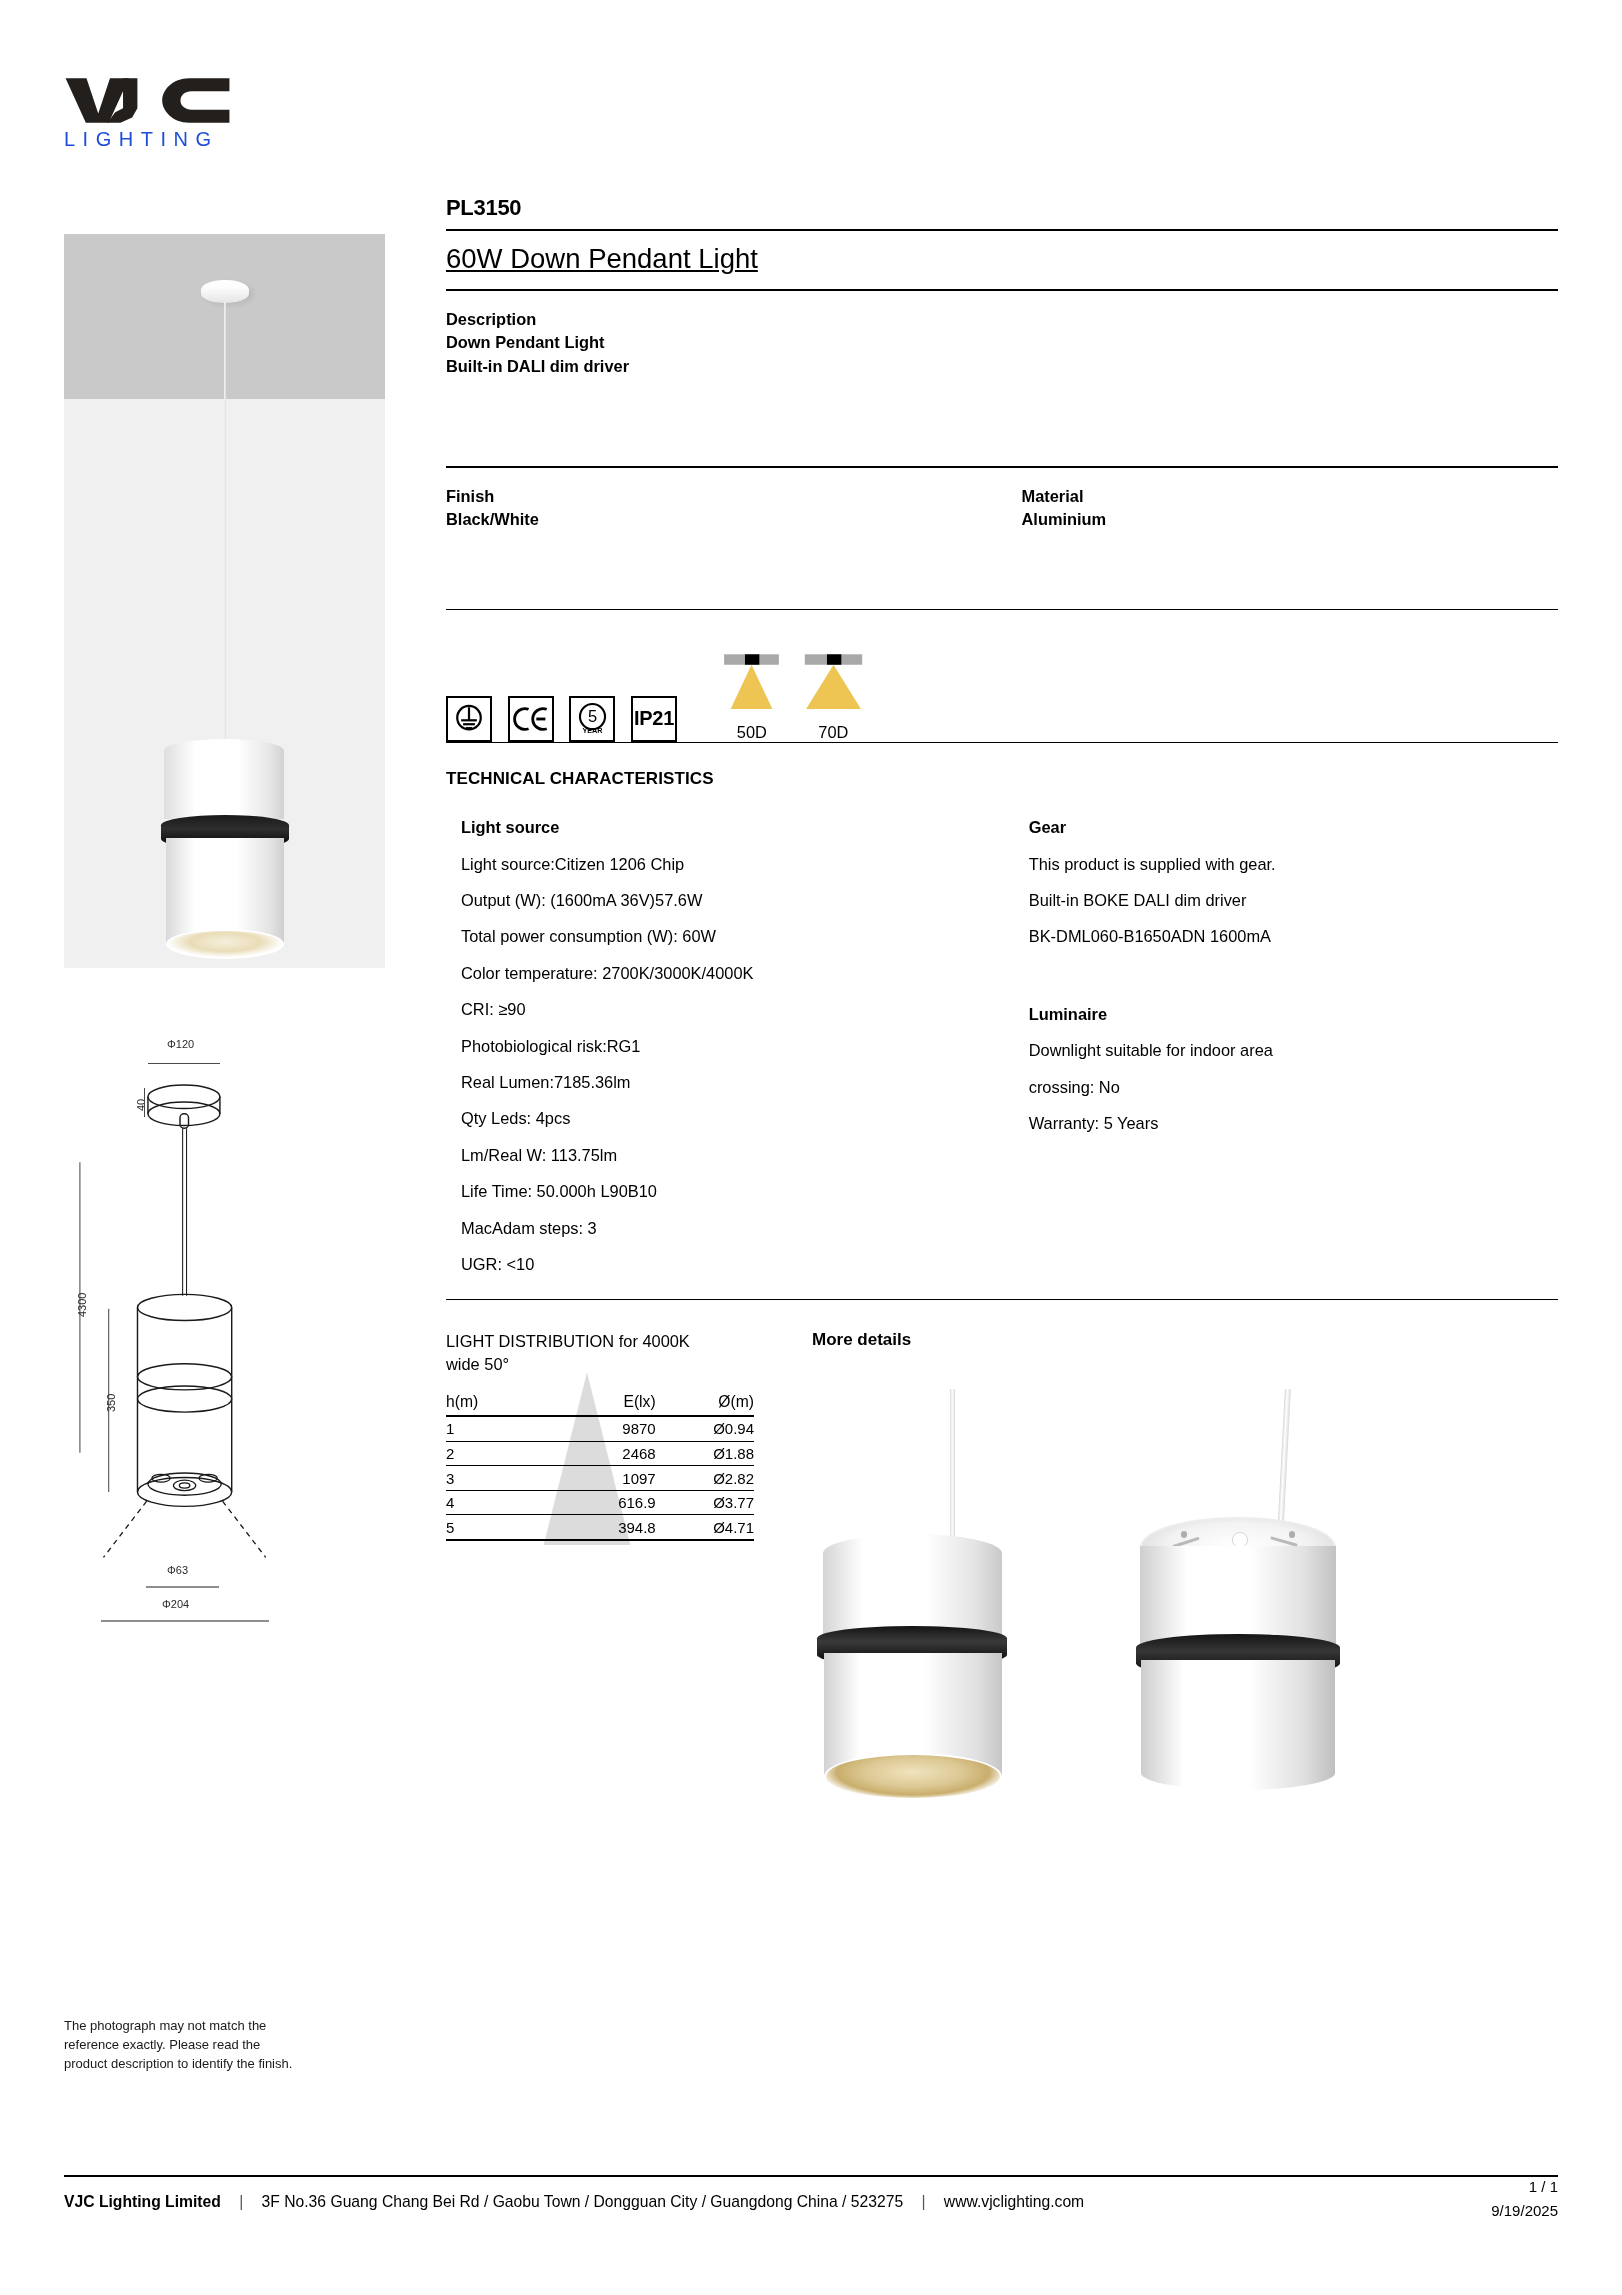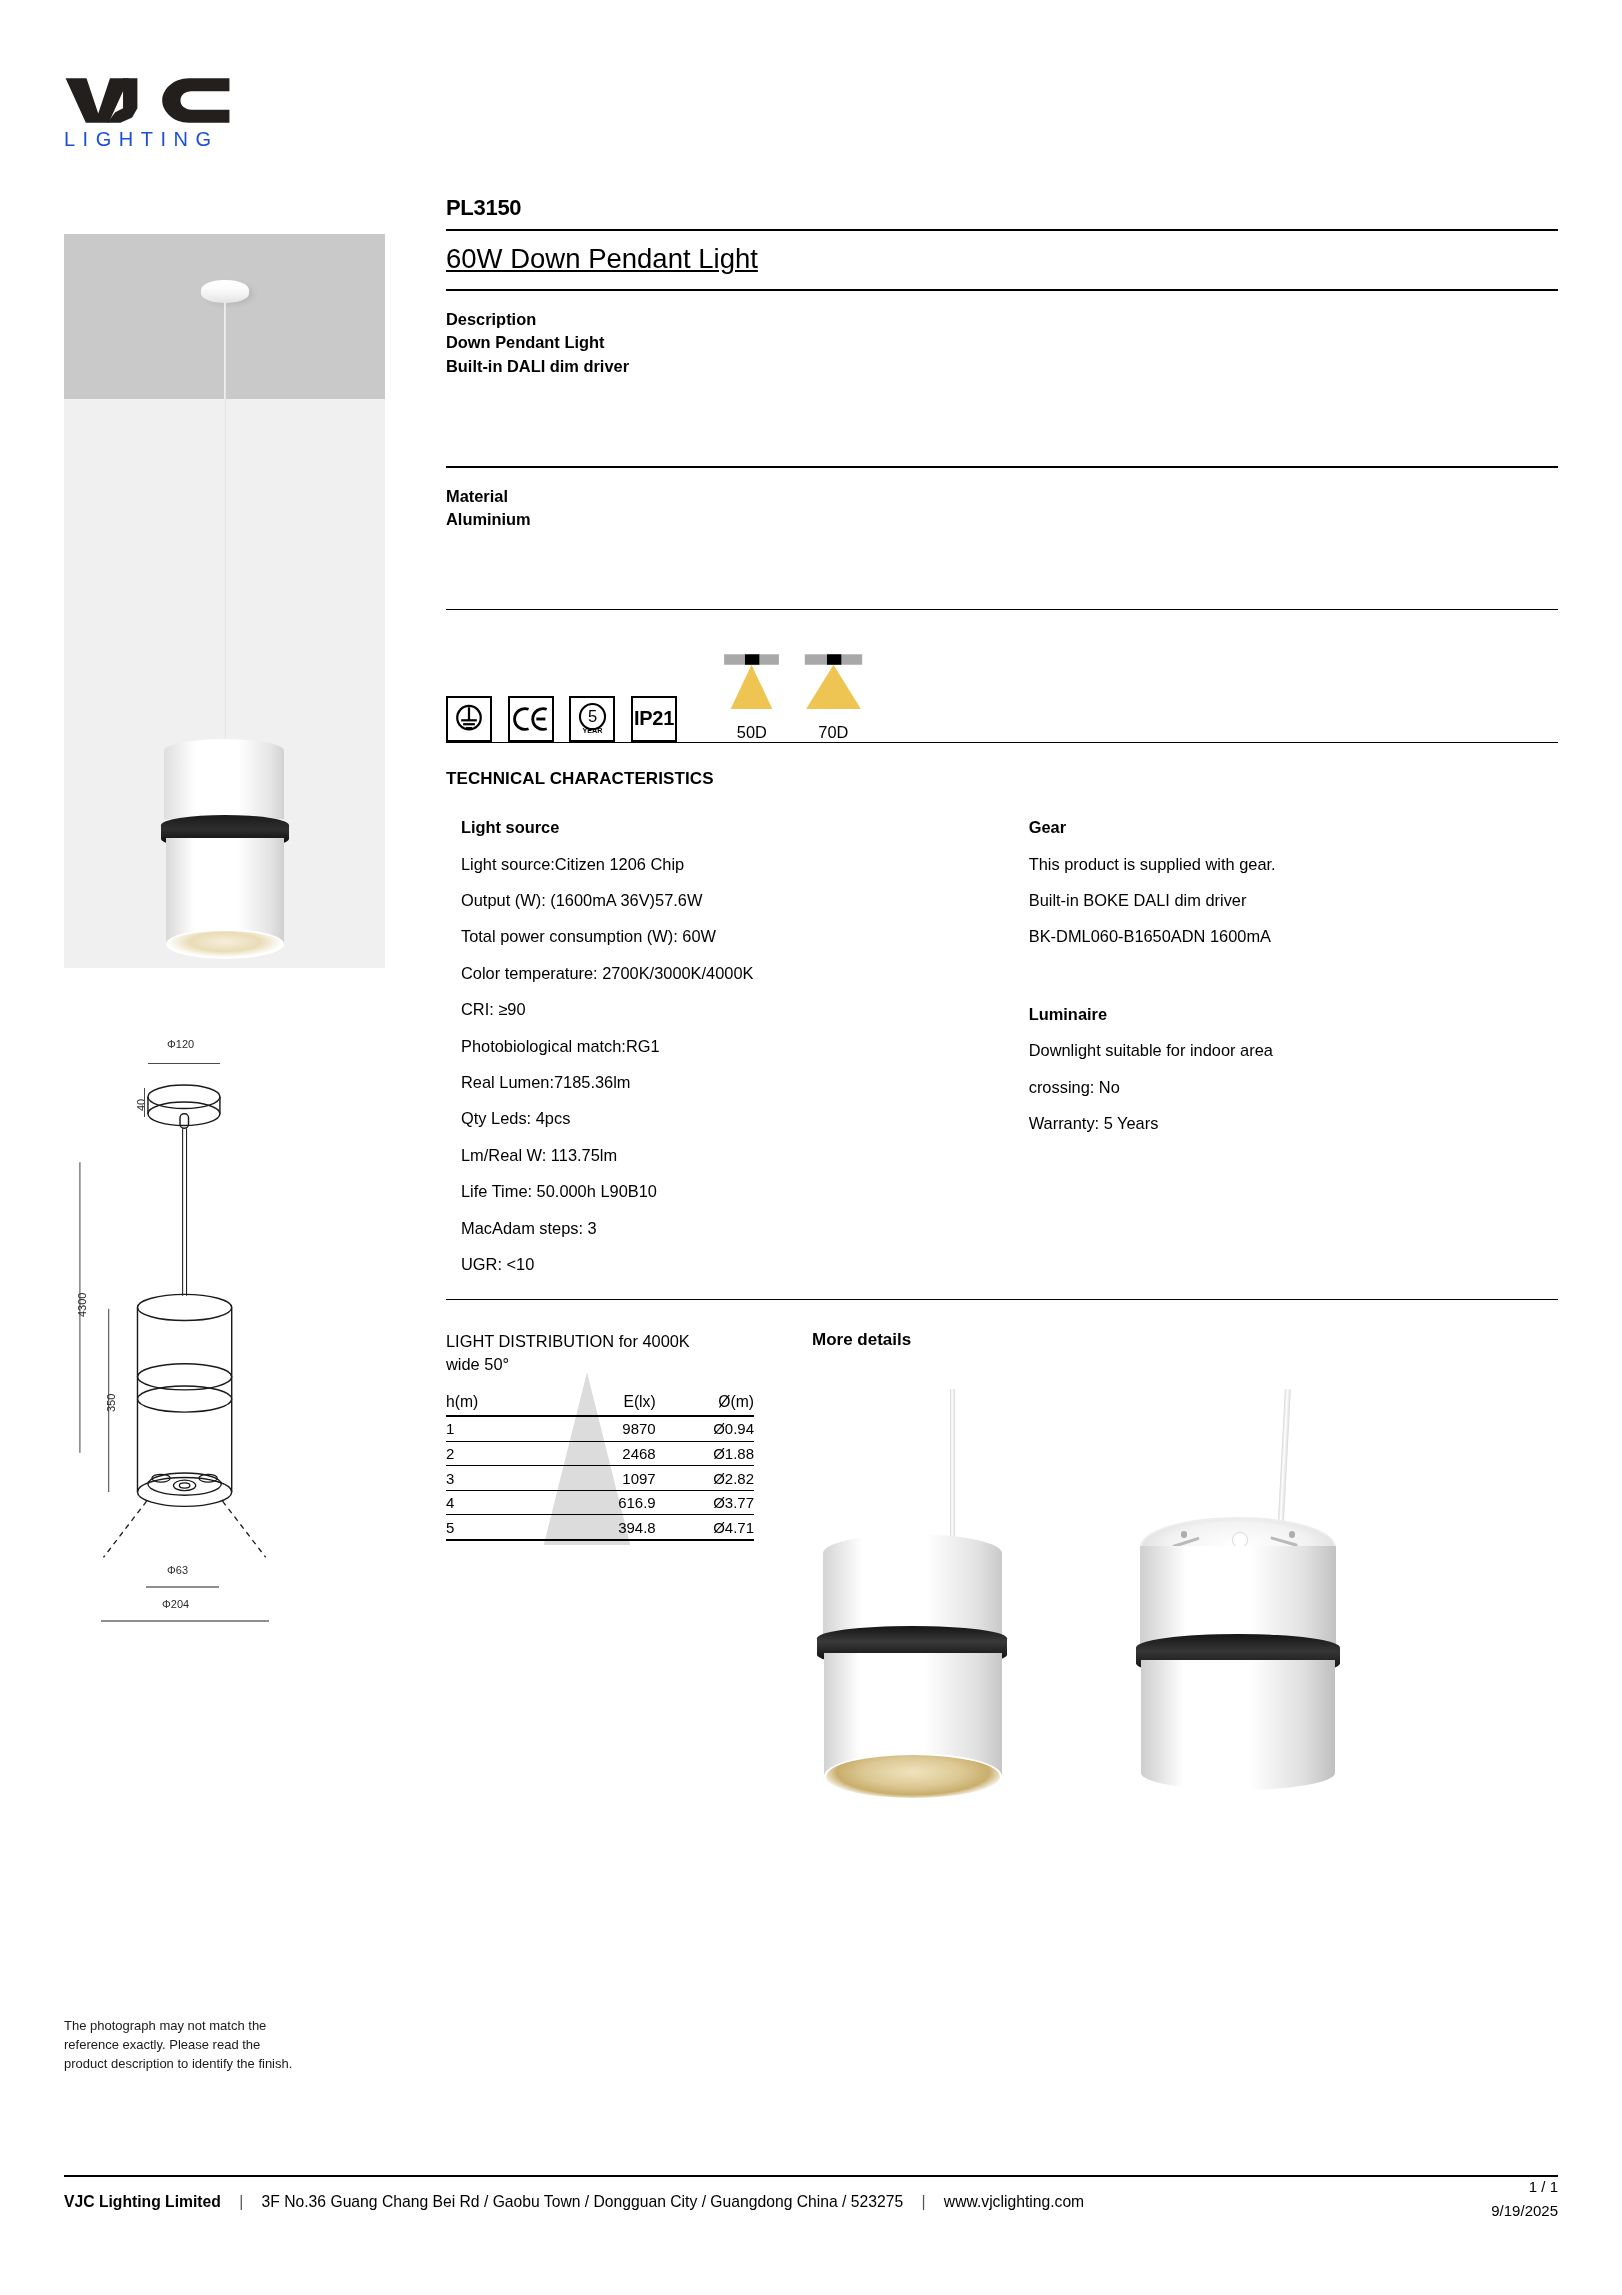--- a/index.html
+++ b/index.html
@@ -550,20 +550,24 @@
 
     <div class="desc-block">
       <div class="sec-head">Description</div>
       <div class="sec-body">Down Pendant Light</div>
       <div class="sec-body">Built-in DALI dim driver</div>
     </div>
 
     <div class="rule thin"></div>
 
     <div class="two-col">
+      <div class="col-a">
+        <div class="sec-head">Finish</div>
+        <div class="sec-body">Black/White</div>
+      </div>
       <div class="col-b">
         <div class="sec-head">Material</div>
         <div class="sec-body">Aluminium</div>
       </div>
     </div>
 
     <div class="rule thin"></div>
 
     <div class="icon-strip">
 
@@ -622,21 +626,21 @@
     <div class="tech-head">TECHNICAL CHARACTERISTICS</div>
 
     <div class="tech-cols">
       <div class="tc-a">
         <div class="spec-head">Light source</div>
         <div class="spec-line">Light source:Citizen 1206 Chip</div>
         <div class="spec-line">Output (W): (1600mA 36V)57.6W</div>
         <div class="spec-line">Total power consumption (W): 60W</div>
         <div class="spec-line">Color temperature: 2700K/3000K/4000K</div>
         <div class="spec-line">CRI: ≥90</div>
-        <div class="spec-line">Photobiological match:RG1</div>
+        <div class="spec-line">Photobiological risk:RG1</div>
         <div class="spec-line">Real Lumen:7185.36lm</div>
         <div class="spec-line">Qty Leds: 4pcs</div>
         <div class="spec-line">Lm/Real W: 113.75lm</div>
         <div class="spec-line">Life Time: 50.000h L90B10</div>
         <div class="spec-line">MacAdam steps: 3</div>
         <div class="spec-line">UGR: &lt;10</div>
       </div>
 
       <div class="tc-b">
         <div class="spec-head">Gear</div>

